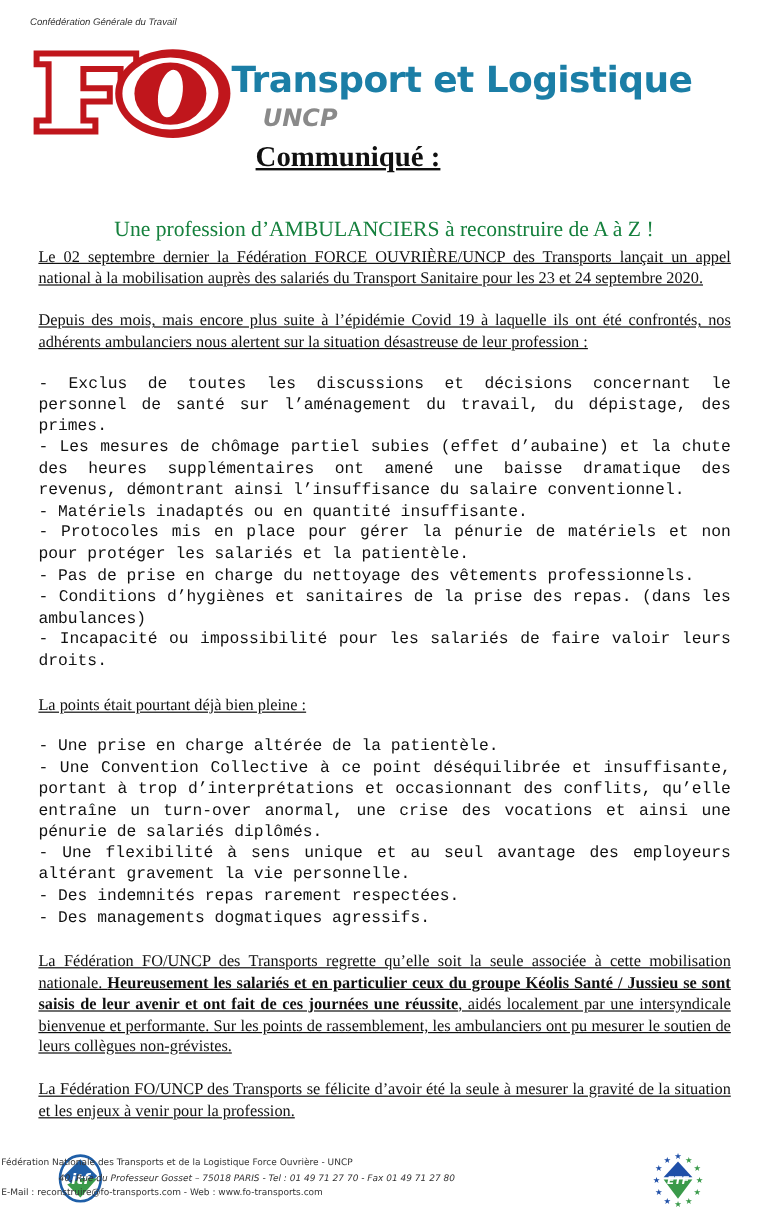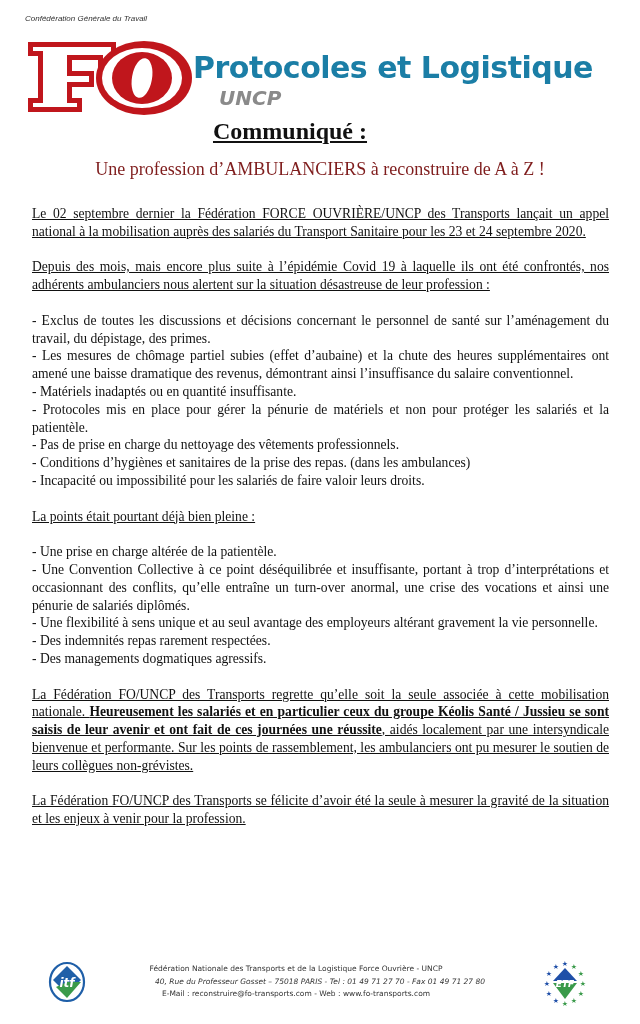--- a/index.html
+++ b/index.html
@@ -8,29 +8,29 @@
 
   .cgt { position: absolute; left: 25px; top: 14px; font-family: "Liberation Sans", sans-serif; font-size: 8px; color: #333; font-style: italic; }
 
   .fo-logo { position: absolute; left: 24px; top: 38px; width: 170px; height: 78px; }
 
   .brand-title { position: absolute; left: 193px; top: 50px; font-family: "DejaVu Sans", sans-serif; font-weight: bold; font-size: 30px; color: #1b7ea6; letter-spacing: -0.5px; white-space: nowrap; }
   .brand-sub { position: absolute; left: 193px; top: 86px; font-family: "DejaVu Sans", sans-serif; font-weight: bold; font-style: italic; font-size: 20px; color: #8a8a8a; margin-left: 26px; }
 
   .doc-title { position: absolute; left: 0; width: 580px; top: 118px; text-align: center; font-family: "Liberation Serif", serif; font-size: 24px; font-weight: bold; text-decoration: underline; color: #111; }
 
-  .subtitle { position: absolute; left: 0; width: 640px; top: 159px; text-align: center; font-size: 18px; color: #7f1d1d; }
+  .subtitle { position: absolute; left: 0; width: 640px; top: 181px; text-align: center; font-size: 18px; color: #15803d; }
 
   .body { position: absolute; left: 32px; width: 577px; top: 205px; font-size: 13.6px; line-height: 17.8px; text-align: justify; }
   .body p { margin-bottom: 17.8px; text-decoration: underline; }
-  .body ul { list-style: none; margin-bottom: 17.8px; }
+  .body ul { list-style: none; margin-bottom: 17.8px; font-family: Liberation Mono, monospace; }
   .body li { text-align: justify; }
   .body strong { font-weight: bold; }
 
-  .footer-text { position: absolute; left: 16px; width: 560px; top: 963px; text-align: center; font-family: "DejaVu Sans", sans-serif; font-size: 7.5px; line-height: 12.5px; color: #333; }
+  .footer-text { position: absolute; left: 1px; width: 560px; top: 963px; text-align: left; font-family: "DejaVu Sans", sans-serif; font-size: 7.5px; line-height: 12.5px; color: #333; }
   .footer-text .it { font-style: italic; padding-left: 48px; }
 
   .itf-logo { position: absolute; left: 48px; top: 961px; width: 38px; height: 42px; }
   .etf-logo { position: absolute; left: 543px; top: 959px; width: 44px; height: 48px; }
 </style>
 </head>
 <body>
 
 <div class="cgt">Confédération Générale du Travail</div>
 
@@ -40,21 +40,21 @@
     <path d="M9 9 L87 9 L87 25 L79 25 L79 17 L43 17 L43 38 L65 38 L65 44 L43 44 L43 65 L53 65 L53 69 L9 69 L9 65 L19 65 L19 13 L9 13 Z" fill="#ffffff"></path>
   </g>
   <g>
     <ellipse cx="120" cy="40" rx="48" ry="37" fill="#c0161c"></ellipse>
     <ellipse cx="118" cy="40" rx="40" ry="30" fill="#ffffff"></ellipse>
     <ellipse cx="118" cy="40" rx="30" ry="26" fill="#c0161c"></ellipse>
     <ellipse cx="118" cy="40" rx="10" ry="20" fill="#ffffff" transform="rotate(10 118 40)"></ellipse>
   </g>
 </svg>
 
-<div class="brand-title">Protocoles et Logistique</div>
+<div class="brand-title">Transport et Logistique</div>
 <div class="brand-sub">UNCP</div>
 
 <div class="doc-title">Communiqué :</div>
 <div class="subtitle">Une profession d’AMBULANCIERS à reconstruire de A à Z !</div>
 
 <div class="body">
   <p>Le 02 septembre dernier la Fédération FORCE OUVRIÈRE/UNCP des Transports lançait un appel national à la mobilisation auprès des salariés du Transport Sanitaire pour les 23 et 24 septembre 2020.</p>
   <p>Depuis des mois, mais encore plus suite à l’épidémie Covid 19 à laquelle ils ont été confrontés, nos adhérents ambulanciers nous alertent sur la situation désastreuse de leur profession :</p>
   <ul>
     <li>- Exclus de toutes les discussions et décisions concernant le personnel de santé sur l’aménagement du travail, du dépistage, des primes.</li>

